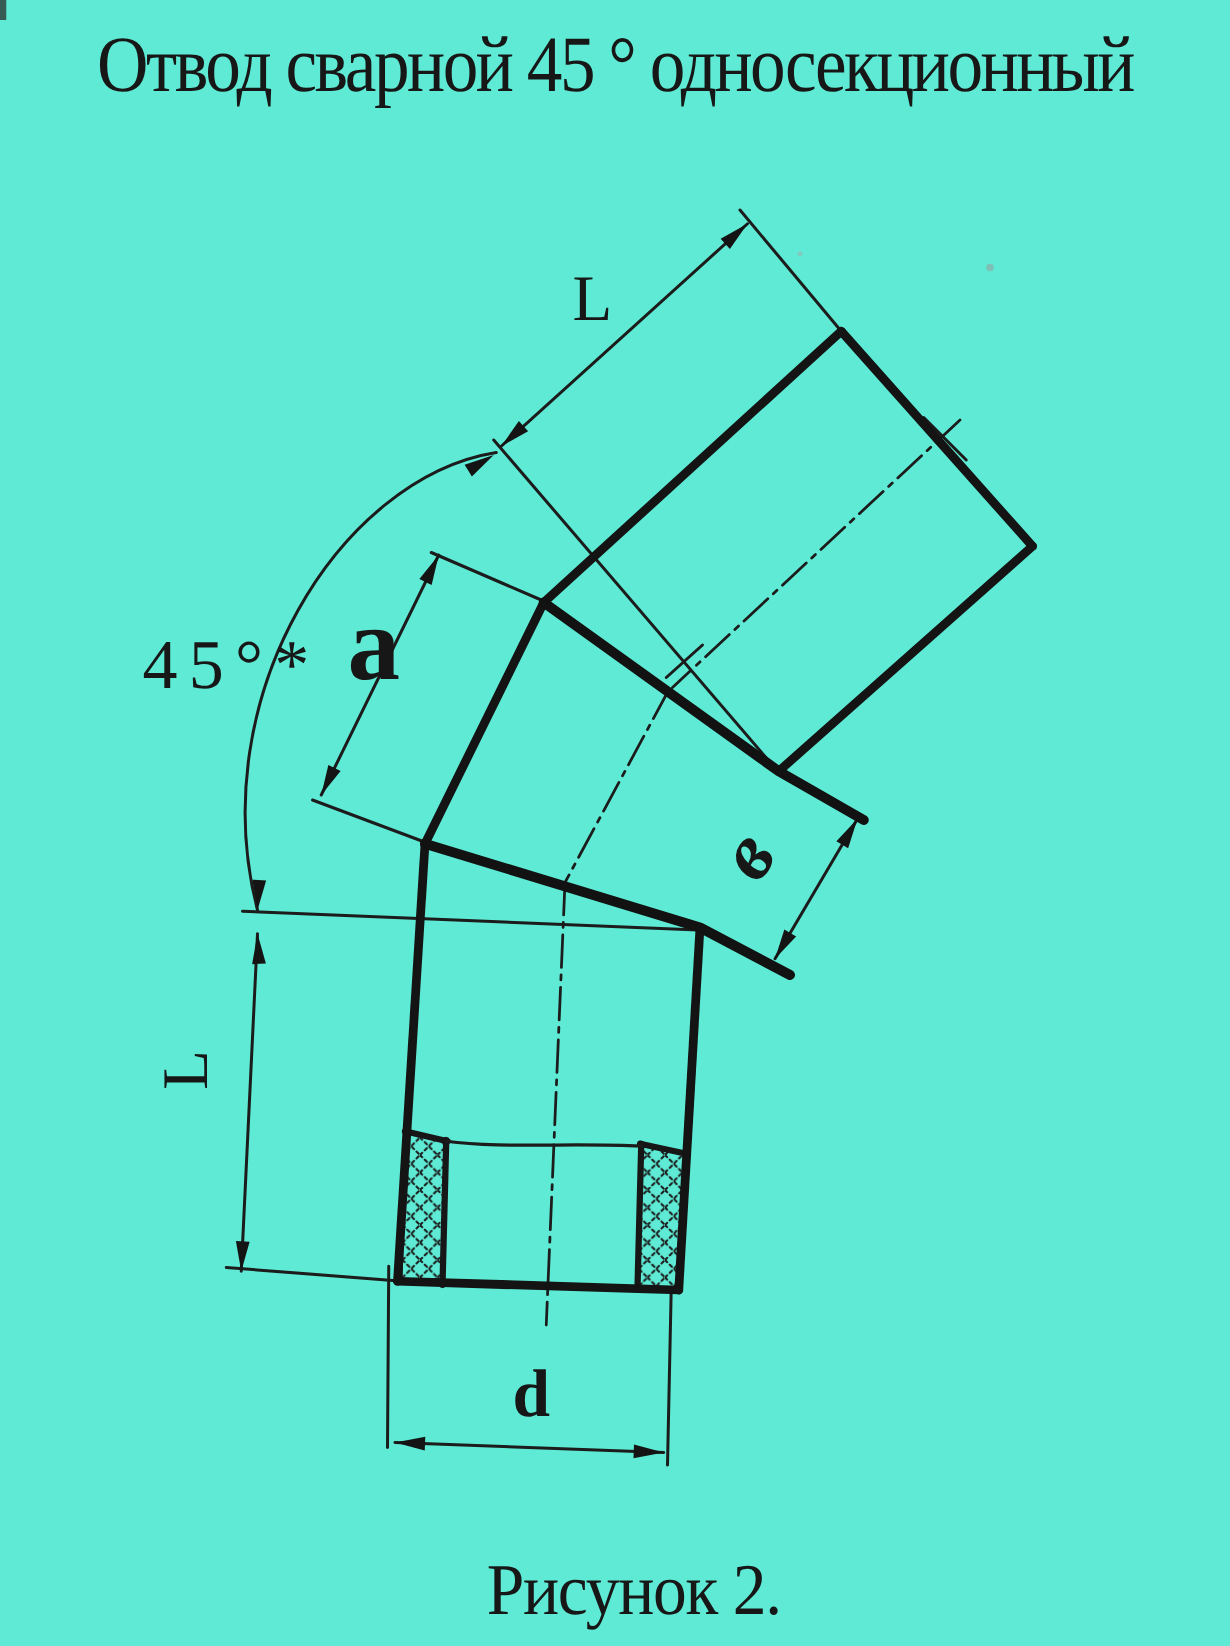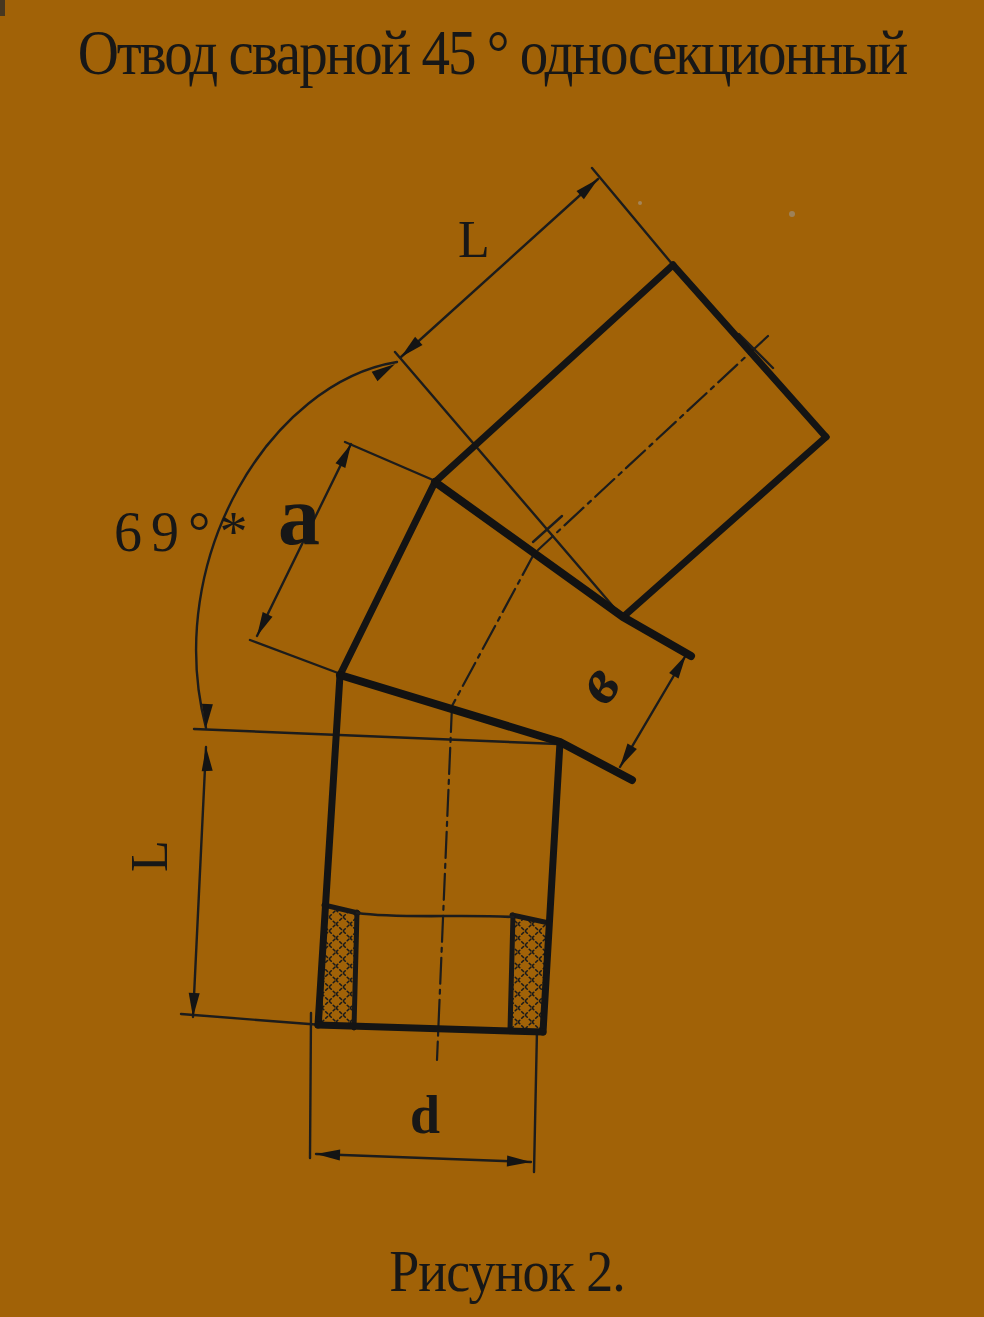--- a/index.html
+++ b/index.html
@@ -1,19 +1,19 @@
 <!DOCTYPE html>
 <html><head>
 <meta charset="utf-8">
 <style>
   html,body{margin:0;padding:0;}
   .page{
     position:relative;
     width:984px;height:1317px;
-    background:#a16207;
+    background:#5eead4;
     font-family:"Liberation Serif", serif;
     color:#171717;
     overflow:hidden;
   }
   .figure-title{
     position:absolute;left:0;top:16px;width:100%;
     text-align:center;
     font-size:57px;letter-spacing:-2px;
     transform:scaleY(1.12);transform-origin:top center;
     white-space:nowrap;
@@ -116,21 +116,21 @@
       <path d="M686,655 L678.5,678.5 L669.1,672.9 Z"></path>
       <path d="M620,767 L636.9,749.1 L627.5,743.5 Z"></path>
       <path d="M206,747 L212.7,770.7 L201.7,771.3 Z"></path>
       <path d="M193,1017 L188.7,992.7 L199.7,993.3 Z"></path>
       <path d="M316,1154 L340.2,1149.4 L339.8,1160.4 Z"></path>
       <path d="M531,1162 L507.2,1155.6 L506.8,1166.6 Z"></path>
     </g>
   </svg>
 
   <div class="dim-label lbl-L-top">L</div>
-  <div class="dim-label lbl-angle">69°*</div>
+  <div class="dim-label lbl-angle">45°*</div>
   <div class="dim-label lbl-a">a</div>
   <div class="dim-label lbl-v">в</div>
   <div class="dim-label lbl-L-left">L</div>
   <div class="dim-label lbl-d">d</div>
 
   <div class="figure-caption">Рисунок 2.</div>
 
 </div>
 
 </body></html>

